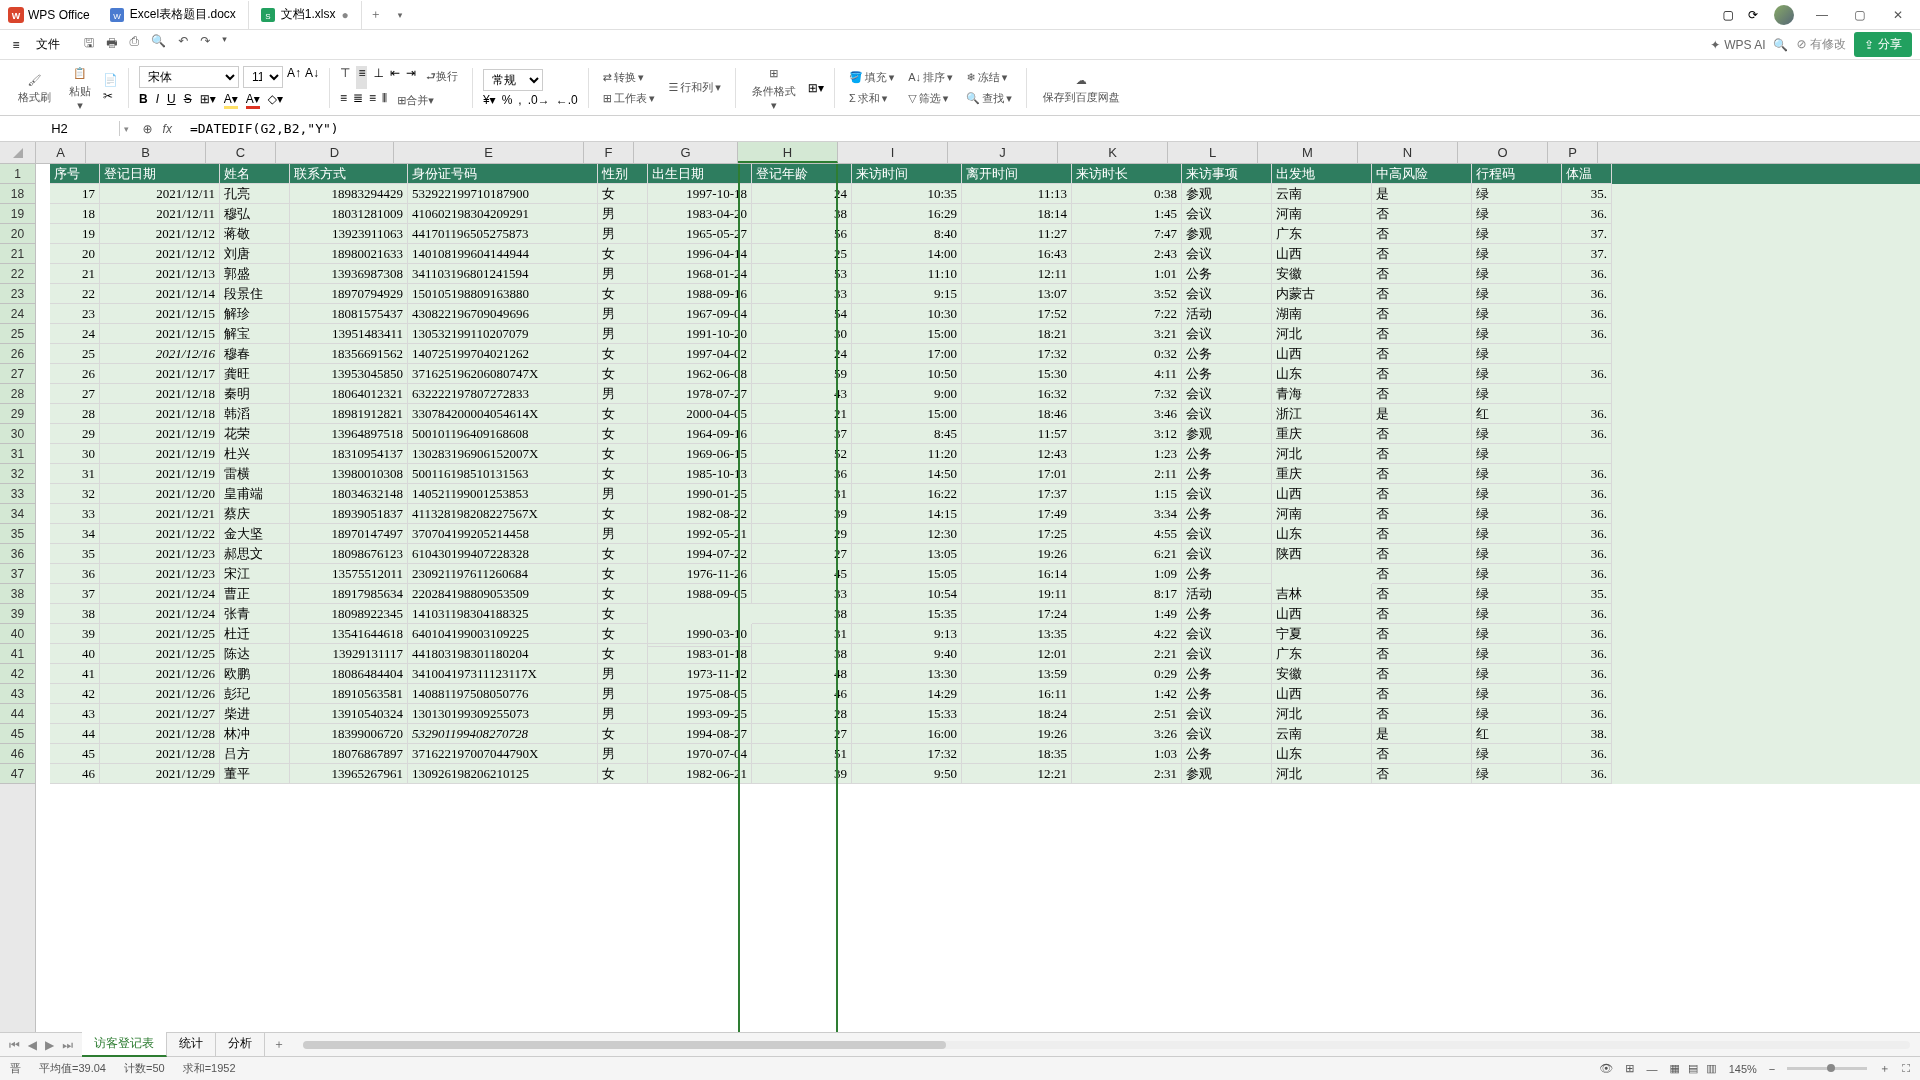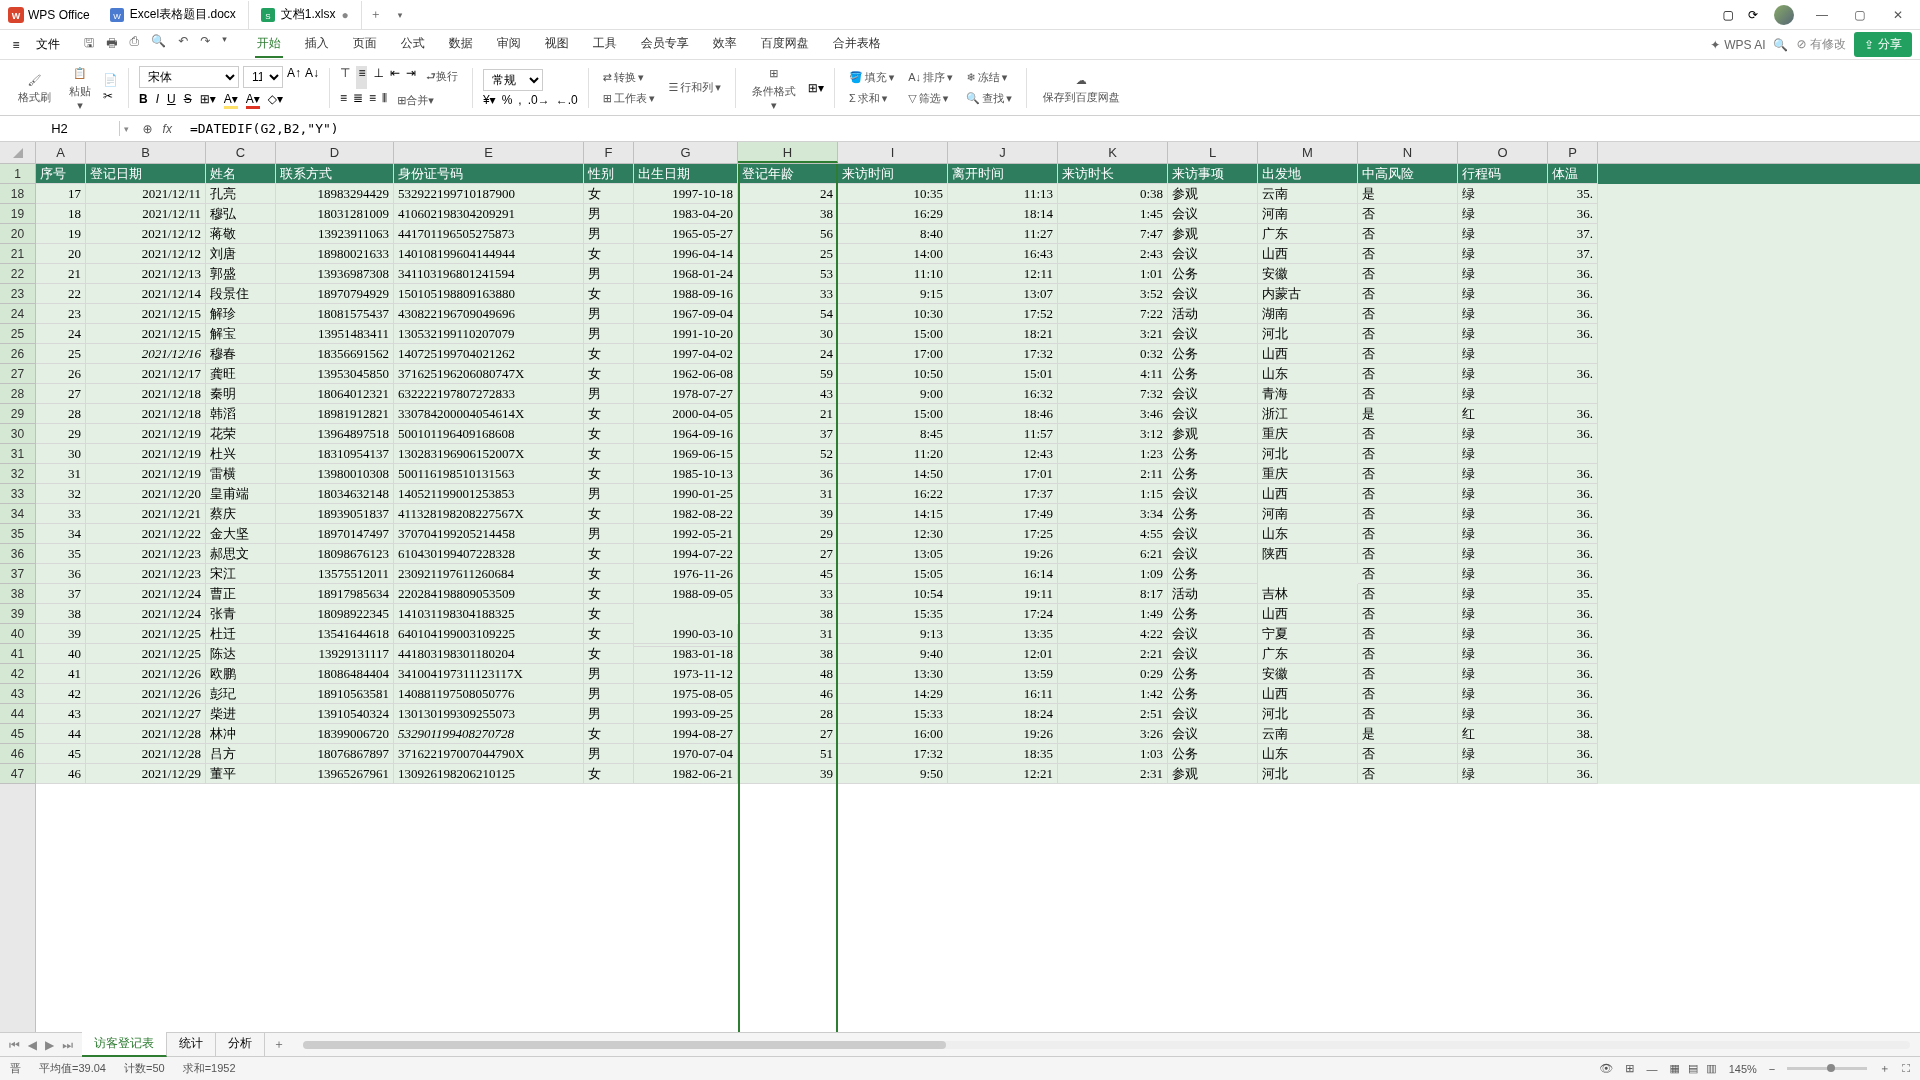--- a/index.html
+++ b/index.html
@@ -52,21 +52,21 @@
 
 .grid-container { position: relative; height: calc(1080px - 30px - 30px - 56px - 26px - 24px - 24px); overflow: hidden; background: #fff; }
 .col-headers { display: flex; height: 22px; background: #e8e8e8; border-bottom: 1px solid #c0c0c0; }
 .corner { width: 36px; border-right: 1px solid #c0c0c0; background: #e8e8e8; display: flex; align-items: center; justify-content: center; }
 .col-h { border-right: 1px solid #c0c0c0; text-align: center; font-size: 13px; color: #333; line-height: 22px; cursor: pointer; }
 .col-h.sel { background: #d4e8d4; border-bottom: 2px solid #2e7d32; font-weight: 500; }
 .grid-body { display: flex; height: calc(100% - 22px); }
 .row-headers { width: 36px; background: #e8e8e8; border-right: 1px solid #c0c0c0; }
 .row-h { height: 20px; text-align: center; font-size: 12px; color: #333; line-height: 20px; border-bottom: 1px solid #c0c0c0; cursor: pointer; }
 .row-h.sel { background: #d4e8d4; }
-.cells { flex: 1; position: relative; }
+.cells { flex: 1; position: relative; padding-left: 14px; }
 .data-row { display: flex; height: 20px; }
 .data-row.header-row { background: #2e7d5f; color: #fff; font-weight: 500; }
 .data-row.sel { background: #e3f0e3; }
 .cell { border-right: 1px solid #d8d8d8; border-bottom: 1px solid #d8d8d8; padding: 0 4px; font-size: 13px; line-height: 20px; overflow: hidden; white-space: nowrap; font-family: SimSun, serif; }
 .cell.r { text-align: right; }
 .col-sel-overlay { position: absolute; top: 0; bottom: 0; border-left: 2px solid #2e7d32; border-right: 2px solid #2e7d32; pointer-events: none; }
 
 
 .sheet-bar { height: 24px; background: #f5f5f5; display: flex; align-items: center; border-top: 1px solid #ccc; font-size: 12px; }
 .sheet-nav { display: flex; gap: 2px; padding: 0 6px; color: #888; }
@@ -139,34 +139,20 @@
   <span class="menu-file">文件</span>
   <div class="menu-icons">
     <span class="menu-icon">🖫</span>
     <span class="menu-icon">🖶</span>
     <span class="menu-icon">⎙</span>
     <span class="menu-icon">🔍</span>
     <span class="menu-icon">↶</span>
     <span class="menu-icon">↷</span>
     <span class="menu-icon" style="font-size:9px">▾</span>
   </div>
-  <div class="menu-tabs" id="menu-tabs">
-      <span class="menu-tab active">开始</span>
-      <span class="menu-tab">插入</span>
-      <span class="menu-tab">页面</span>
-      <span class="menu-tab">公式</span>
-      <span class="menu-tab">数据</span>
-      <span class="menu-tab">审阅</span>
-      <span class="menu-tab">视图</span>
-      <span class="menu-tab">工具</span>
-      <span class="menu-tab">会员专享</span>
-      <span class="menu-tab">效率</span>
-      <span class="menu-tab">百度网盘</span>
-      <span class="menu-tab">合并表格</span>
-    </div>
   <div class="menu-right">
     <span class="ai-label">✦ <span>WPS AI</span></span>
     <span>🔍</span>
     <span style="color:#888">⊘ <span>有修改</span></span>
     <span class="share-btn">⇪ <span>分享</span></span>
   </div>
 </div>
 
 <div class="toolbar">
   <div class="tb-group">
@@ -510,21 +496,21 @@
         <div class="data-row sel">
           <div class="cell w-A r" style="width: 50px;">26</div>
           <div class="cell w-B r" style="width: 120px;">2021/12/17</div>
           <div class="cell w-C " style="width: 70px;">龚旺</div>
           <div class="cell w-D r" style="width: 118px;">13953045850</div>
           <div class="cell w-E " style="width: 190px;">371625196206080747X</div>
           <div class="cell w-F " style="width: 50px;">女</div>
           <div class="cell w-G r" style="width: 104px;">1962-06-08</div>
           <div class="cell w-H r" style="width: 100px;">59</div>
           <div class="cell w-I r" style="width: 110px;">10:50</div>
-          <div class="cell w-J r" style="width: 110px;">15:01</div>
+          <div class="cell w-J r" style="width: 110px;">15:30</div>
           <div class="cell w-K r" style="width: 110px;">4:11</div>
           <div class="cell w-L " style="width: 90px;">公务</div>
           <div class="cell w-M " style="width: 100px;">山东</div>
           <div class="cell w-N " style="width: 100px;">否</div>
           <div class="cell w-O " style="width: 90px;">绿</div>
           <div class="cell w-P r" style="width: 50px;">36.</div>
         </div>
         <div class="data-row sel">
           <div class="cell w-A r" style="width: 50px;">27</div>
           <div class="cell w-B r" style="width: 120px;">2021/12/18</div>

